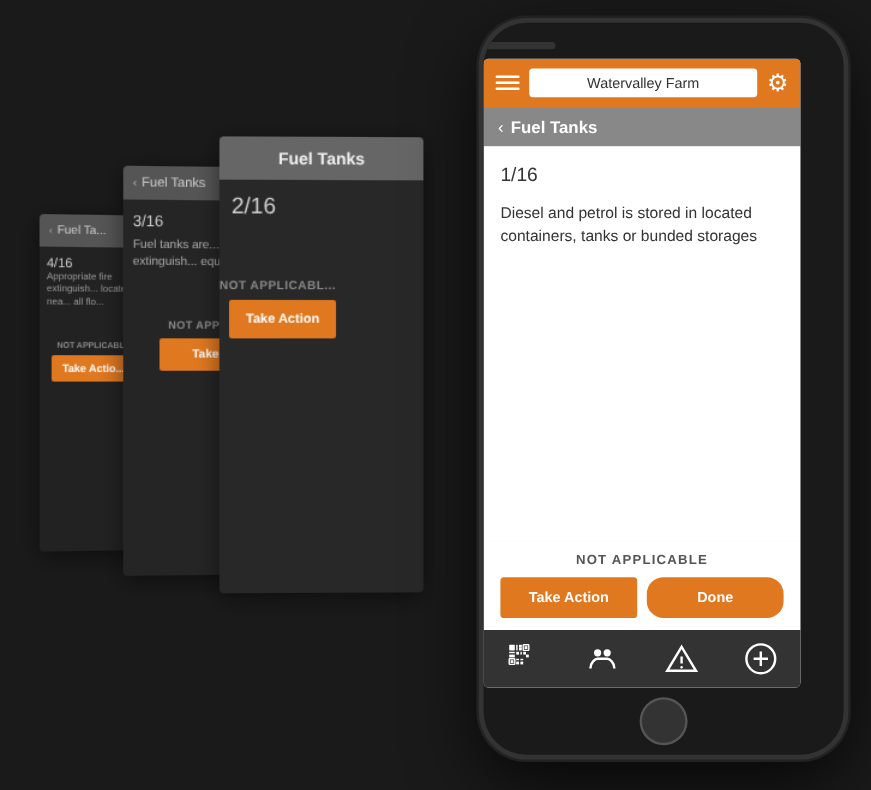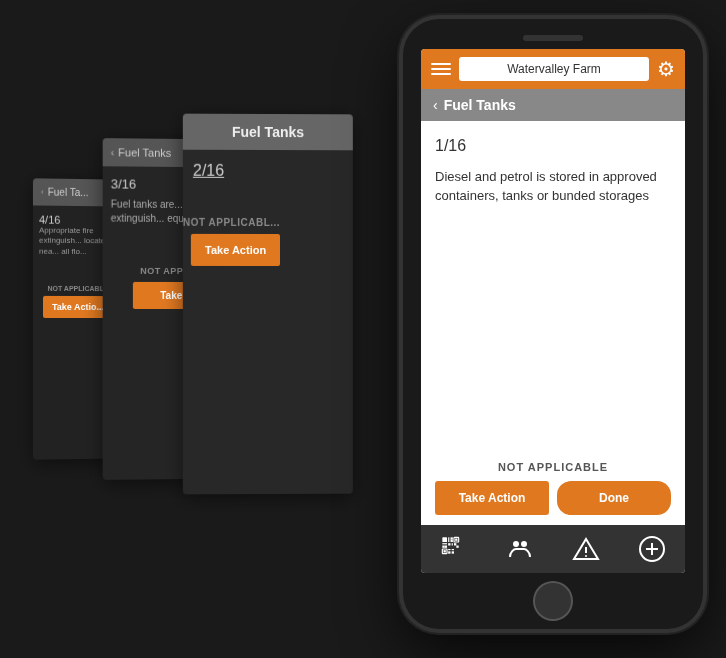--- a/index.html
+++ b/index.html
@@ -142,24 +142,23 @@
       padding: 10px 8px;
       font-size: 14px;
       color: #eee;
       text-align: center;
       font-weight: bold;
     }
     .card-3 .card-content {
       padding: 12px 10px;
     }
     .card-3 .count {
-      font-size: 16px;
+      font-size: 19px;
       color: #ccc;
-      margin-bottom: 0;
-      text-decoration: underline;
+      margin-bottom: 12px;
     }
     .card-3 .desc {
       font-size: 11px;
       color: #aaa;
       line-height: 1.4;
     }
     .card-3 .not-applicable {
       font-size: 10px;
       color: #888;
       font-weight: bold;
@@ -184,21 +183,20 @@
       right: 0px;
       top: 0px;
       width: 300px;
       height: 610px;
       background: #1a1a1a;
       border-radius: 36px;
       z-index: 10;
       box-shadow: 0 0 0 4px #333, 0 0 0 6px #222, 0 20px 60px rgba(0,0,0,0.8);
       display: flex;
       flex-direction: column;
-      align-items: center;
       overflow: hidden;
     }
 
     .phone-speaker {
       width: 60px;
       height: 6px;
       background: #333;
       border-radius: 3px;
       margin-top: 16px;
       margin-bottom: 8px;
@@ -434,21 +432,21 @@
         <div class="gear-icon">⚙</div>
       </div>
 
       <div class="app-subheader">
         <span class="back-arrow">‹</span>
         <span class="subheader-title">Fuel Tanks</span>
       </div>
 
       <div class="app-content">
         <div class="question-count">1/16</div>
-        <div class="question-text">Diesel and petrol is stored in approved containers, tanks or bunded storages</div>
+        <div class="question-text">Diesel and petrol is stored in located containers, tanks or bunded storages</div>
       </div>
 
       <div class="app-action-area">
         <div class="not-applicable-label">NOT APPLICABLE</div>
         <div class="action-buttons">
           <button class="btn-take-action">Take Action</button>
           <button class="btn-done">Done</button>
         </div>
       </div>
 

